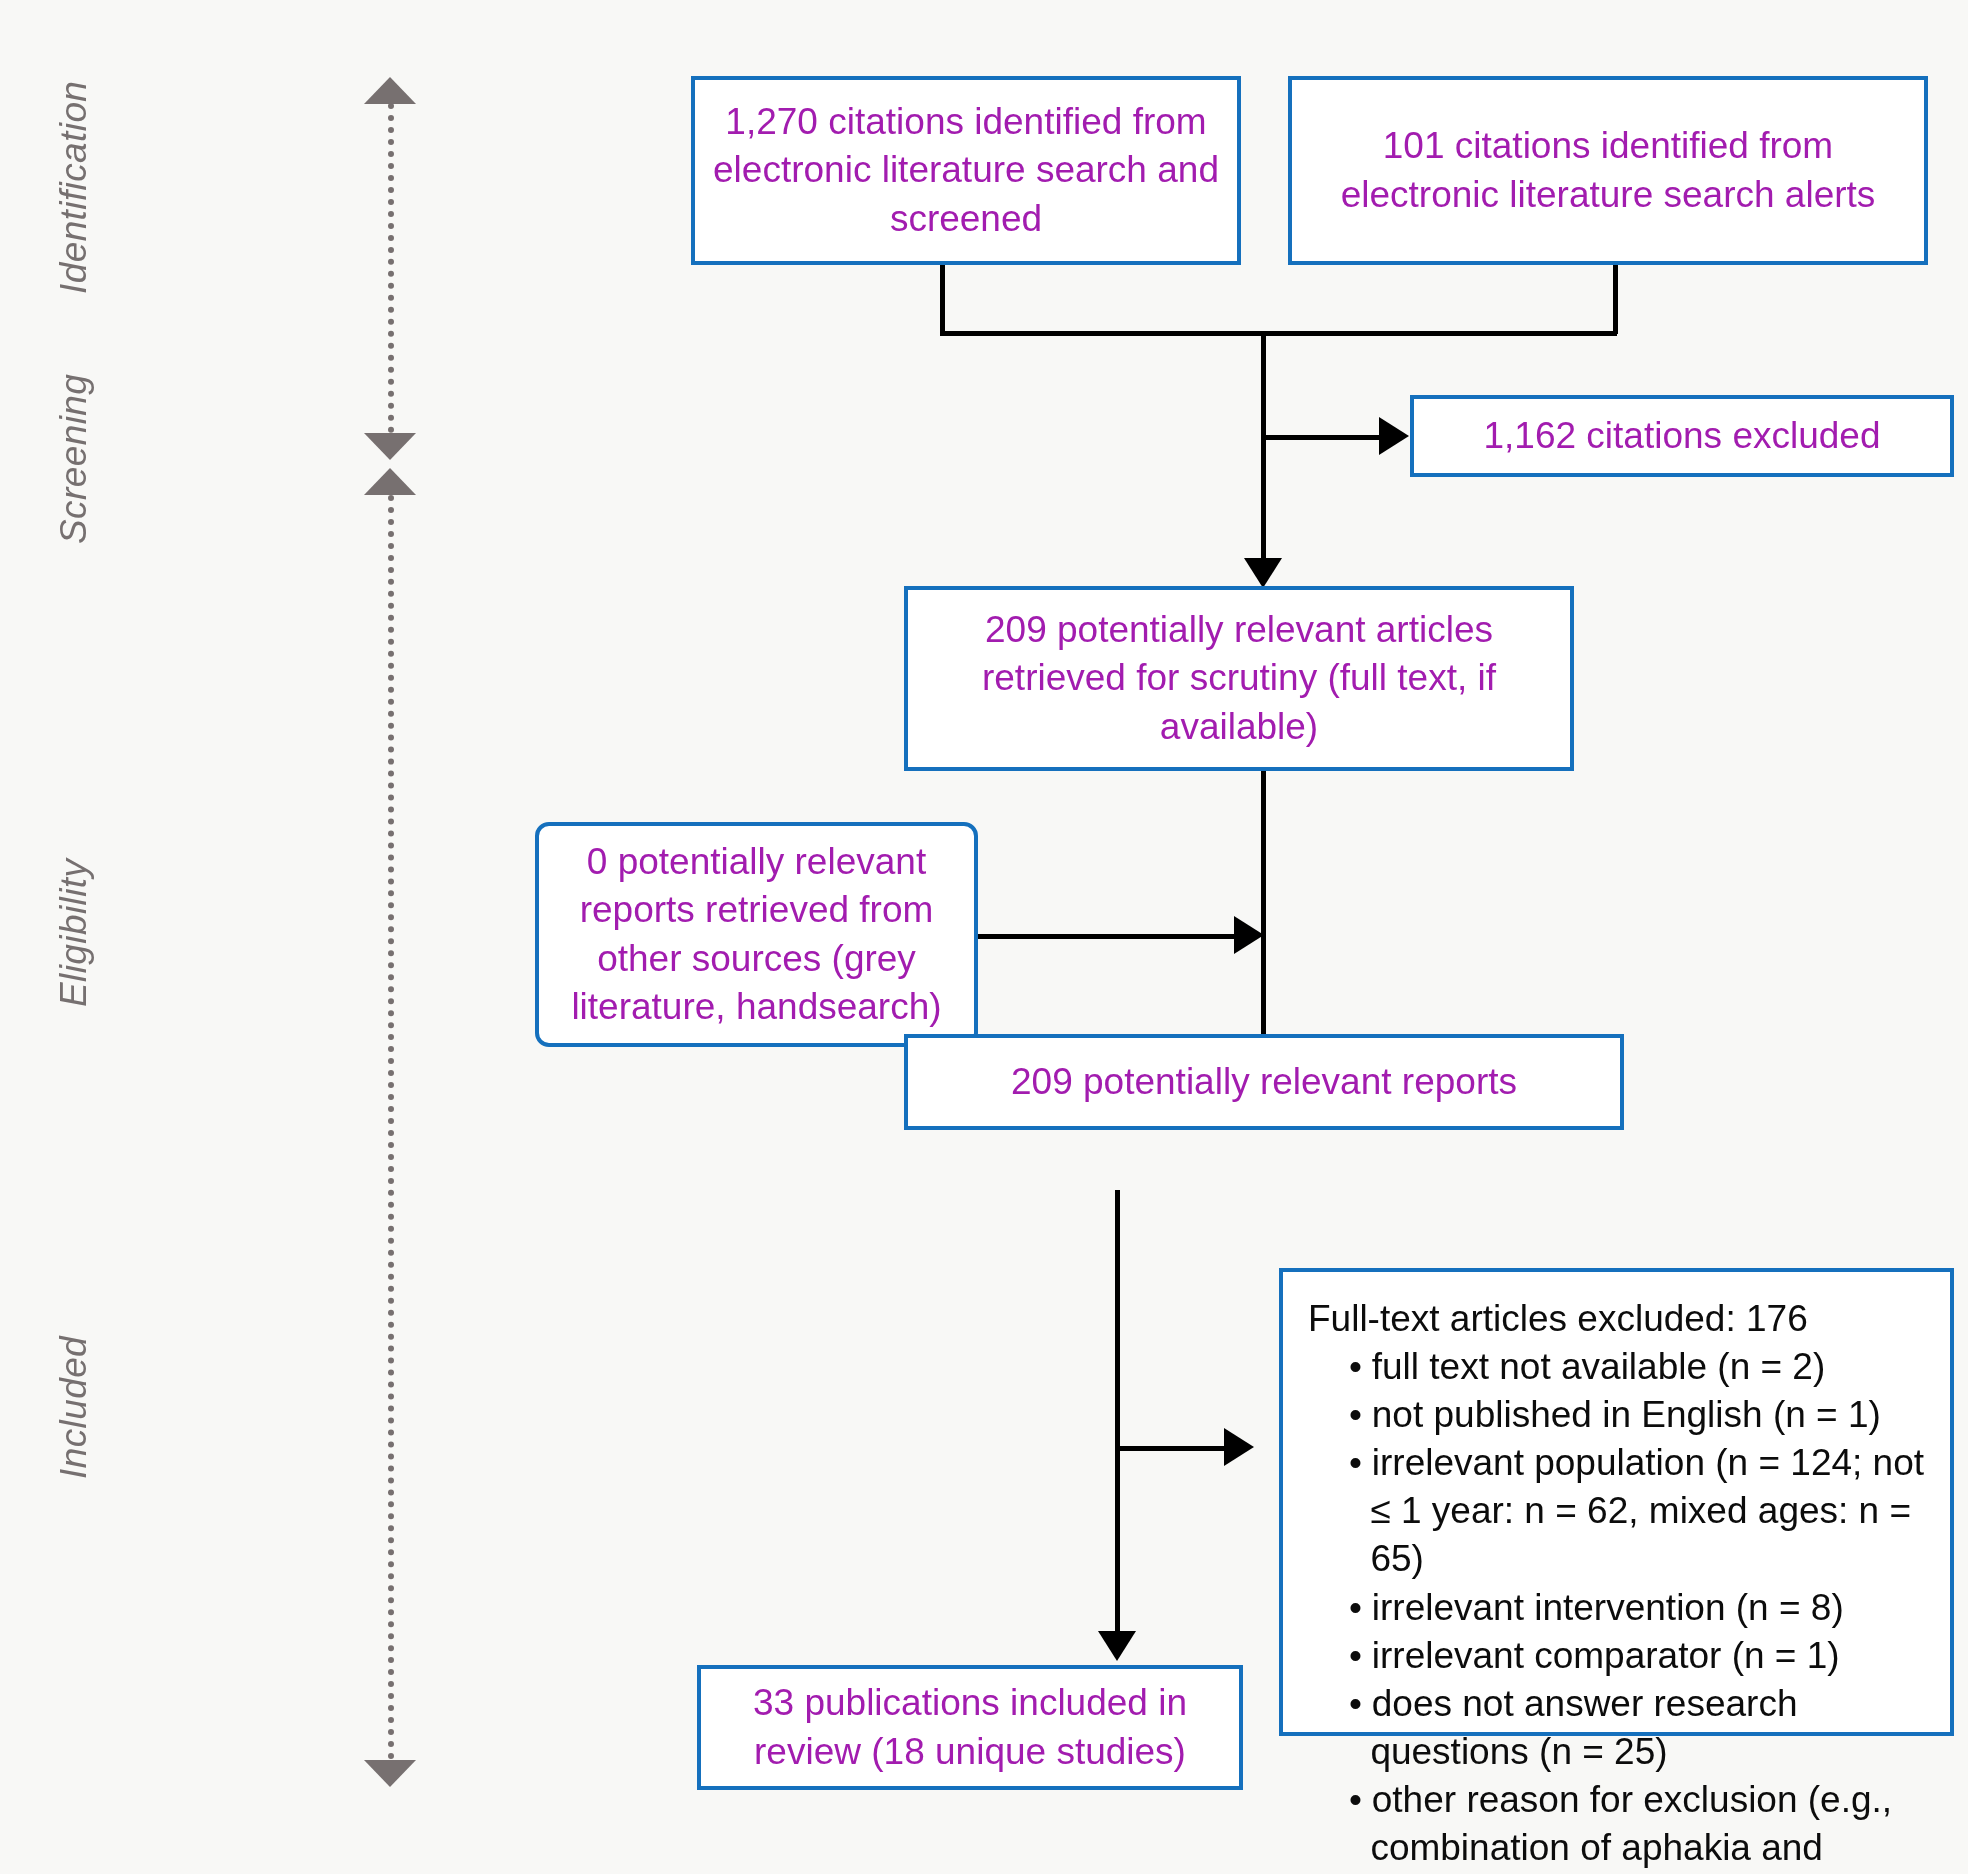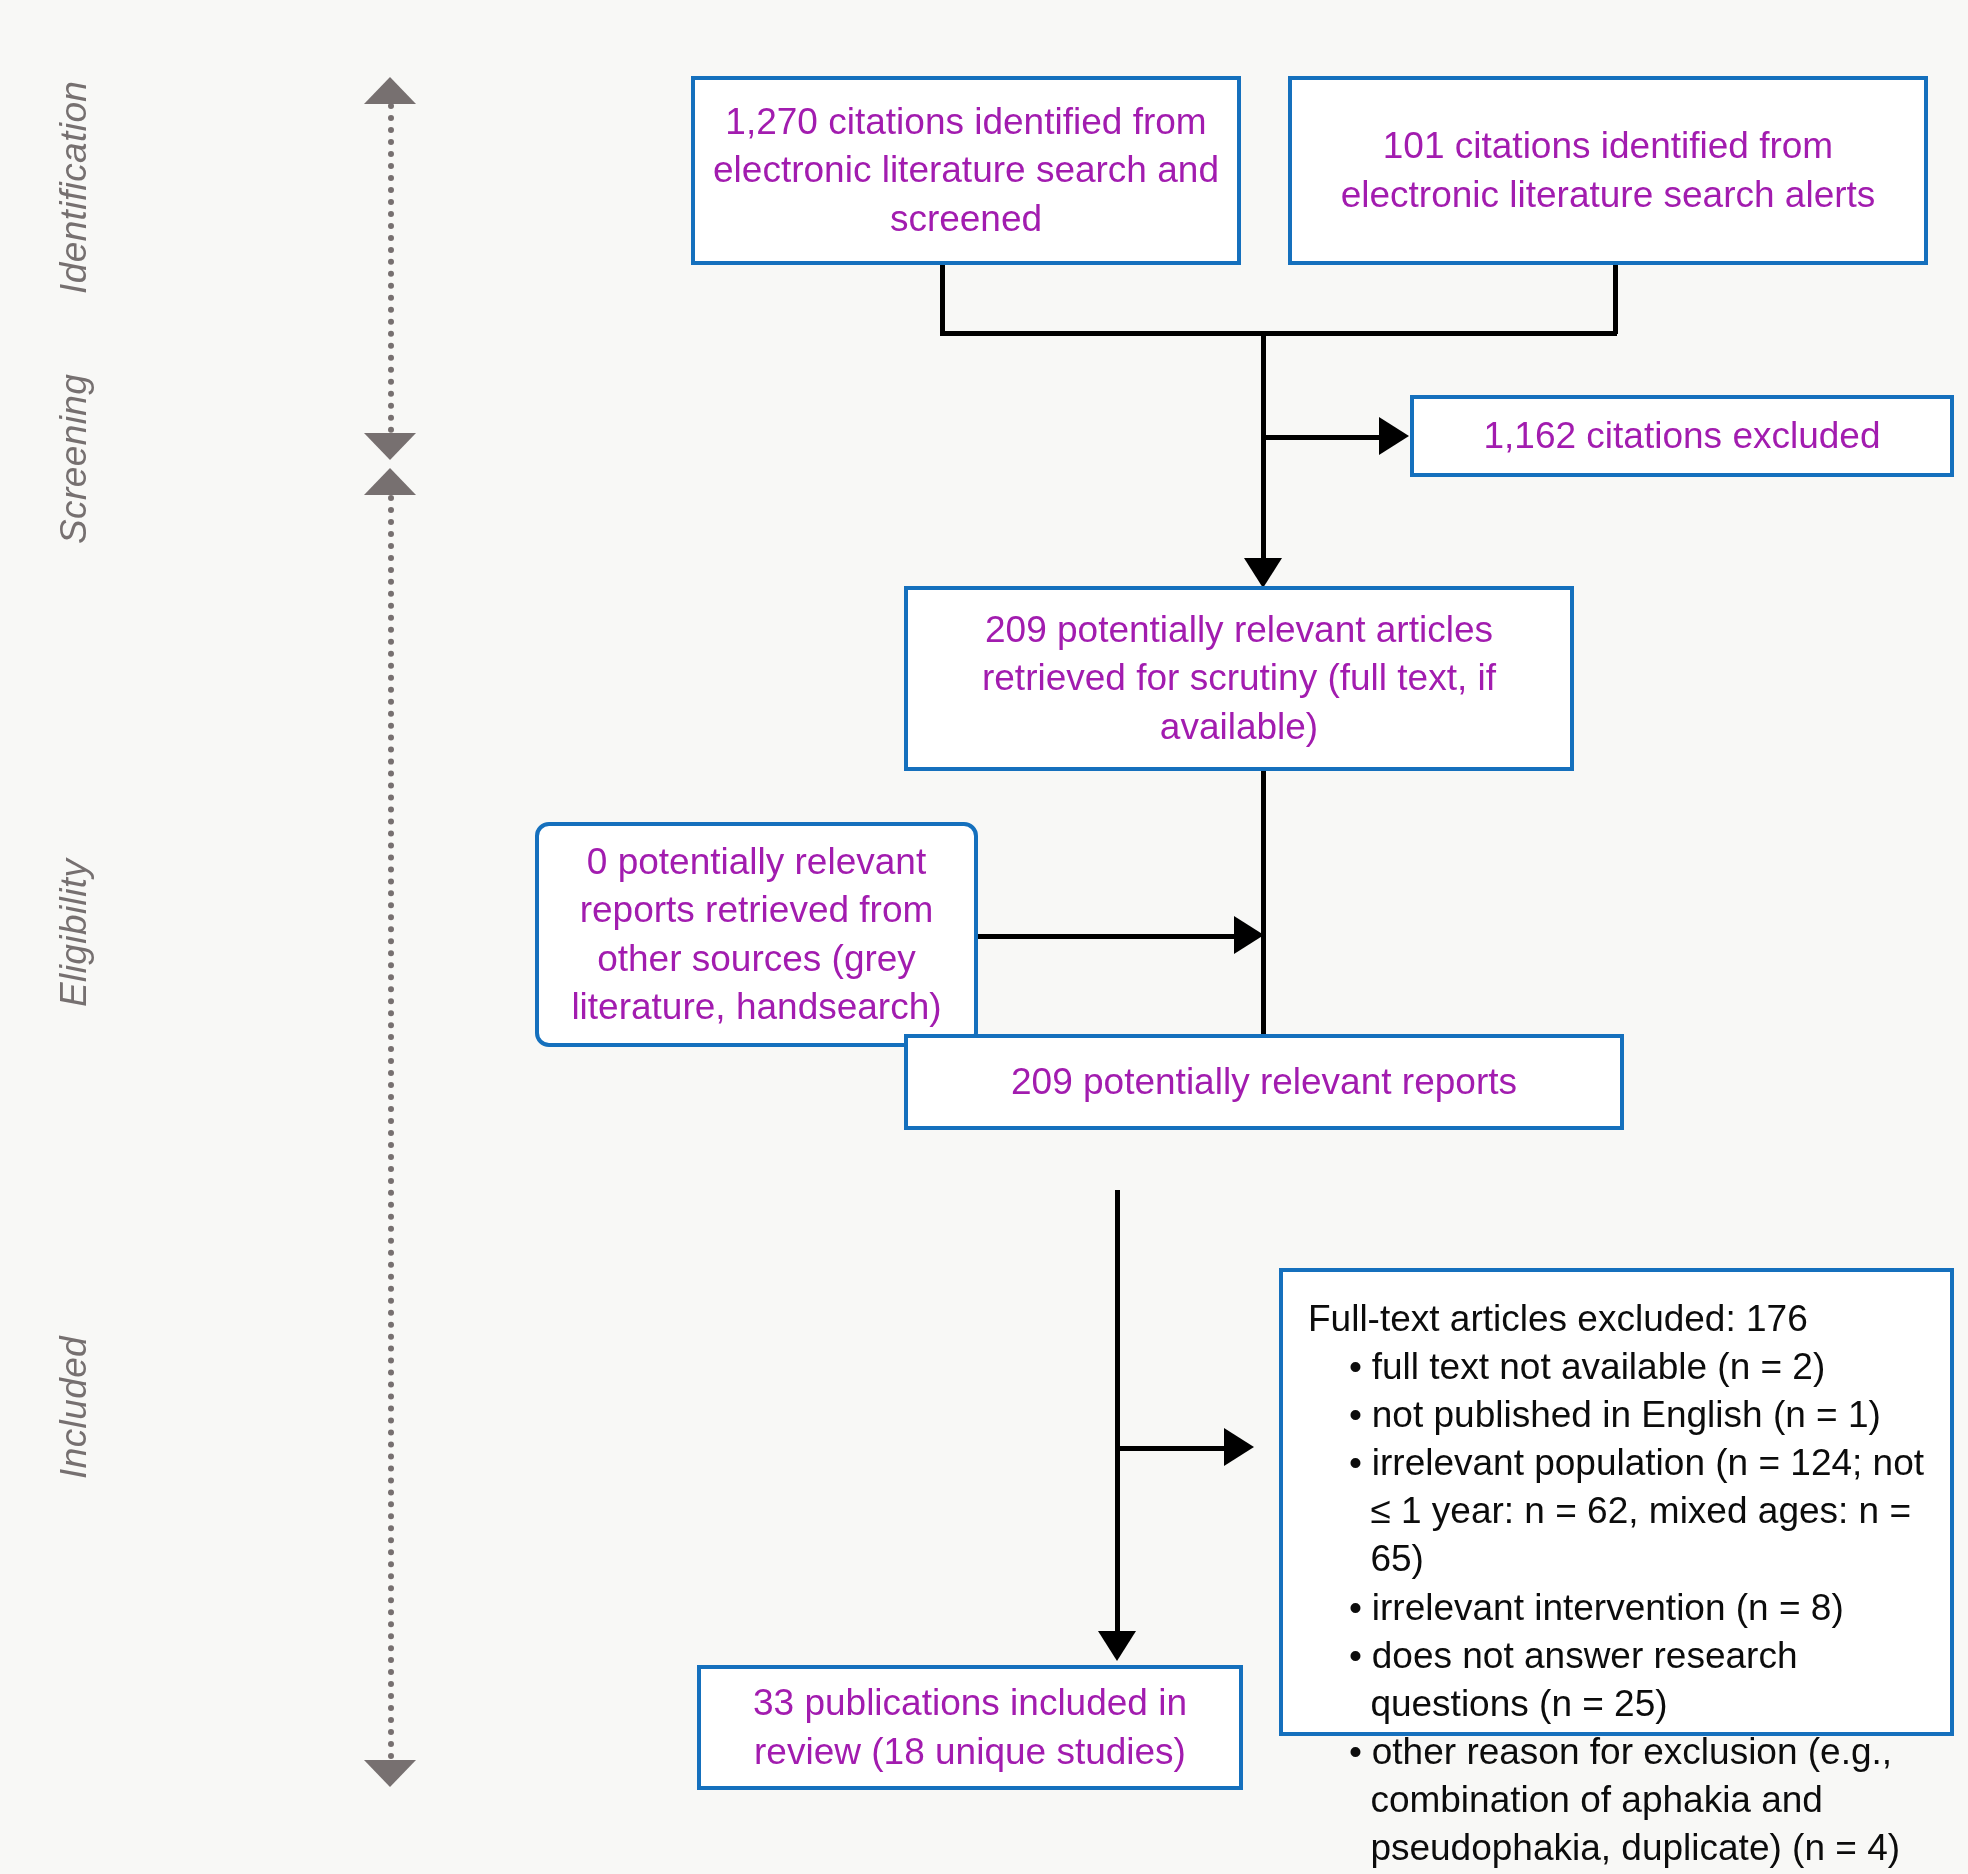--- a/index.html
+++ b/index.html
@@ -189,20 +189,21 @@
   </div>
 
   <div class="box left-align" style="left:1279px; top:1223px; width:675px; height:468px;margin-top:45px;">
     <div style="width:100%;">
       <div class="excl-title">Full-text articles excluded: 176</div>
       <ul class="excl-list">
         <li>full text not available (n = 2)</li>
         <li>not published in English (n = 1)</li>
         <li>irrelevant population (n = 124; not ≤ 1 year: n = 62, mixed ages: n = 65)</li>
         <li>irrelevant intervention (n = 8)</li>
+        <li>irrelevant comparator (n = 1)</li>
         <li>does not answer research questions (n = 25)</li>
         <li>other reason for exclusion (e.g., combination of aphakia and pseudophakia, duplicate) (n = 4)</li>
       </ul>
     </div>
   </div>
 
   <div class="box" style="left:697px; top:1665px; width:546px; height:125px;">
     <div class="txt">33 publications included in review (18 unique studies)</div>
   </div>
 

